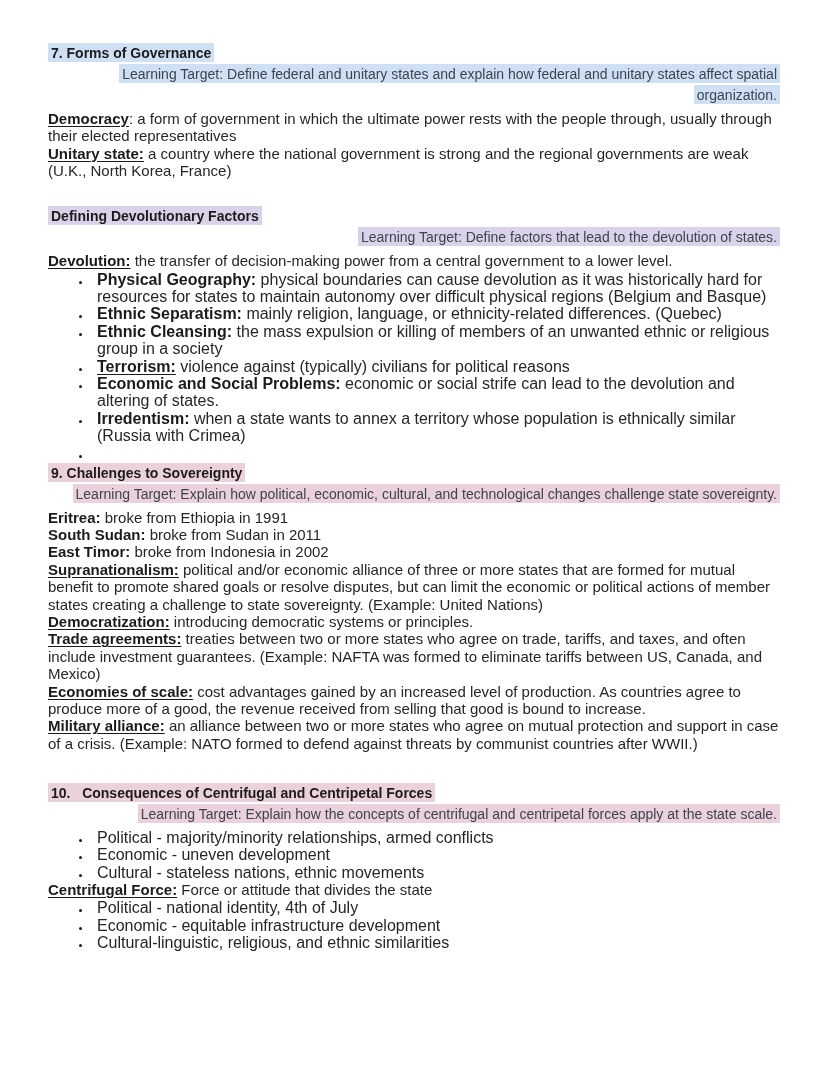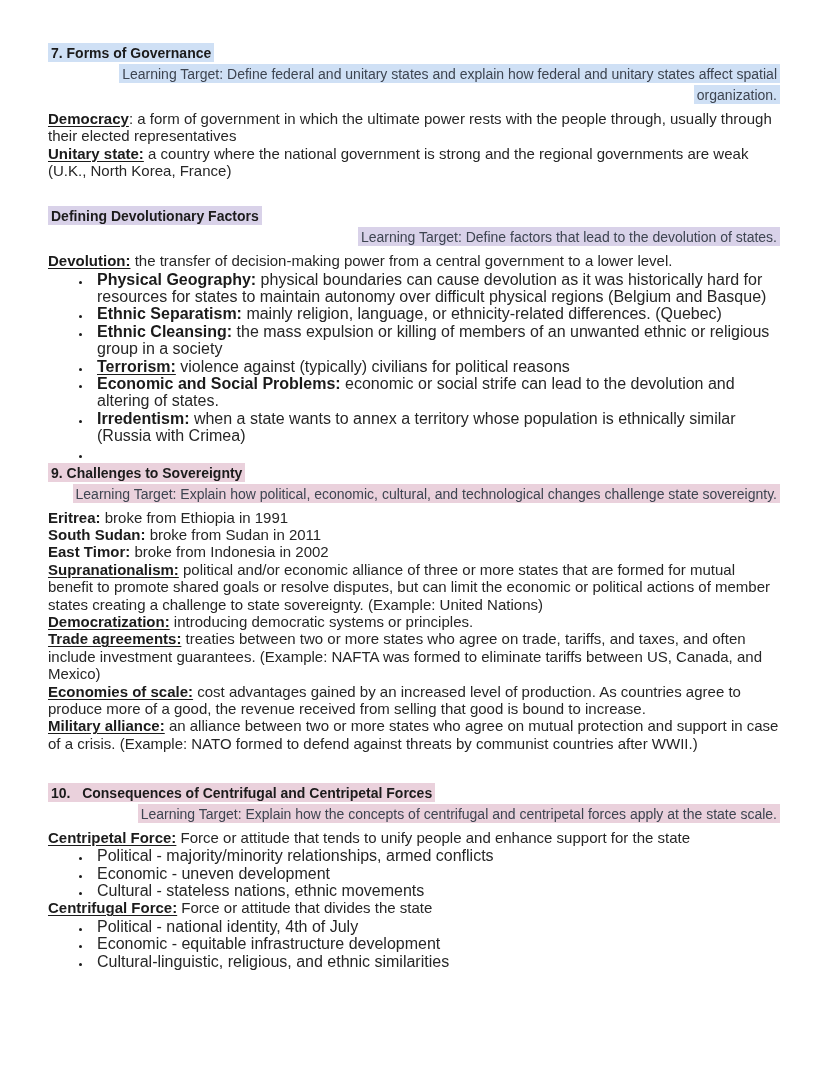--- a/index.html
+++ b/index.html
@@ -91,21 +91,20 @@
     <p class="body"><span class="term u">Supranationalism:</span><span> political and/or economic alliance of three or more states that are formed for mutual benefit to promote shared goals or resolve disputes, but can limit the economic or political actions of member states creating a challenge to state sovereignty. (Example: United Nations)</span></p>
     <p class="body"><span class="term u">Democratization:</span><span> introducing democratic systems or principles.</span></p>
     <p class="body"><span class="term u">Trade agreements:</span><span> treaties between two or more states who agree on trade, tariffs, and taxes, and often include investment guarantees. (Example: NAFTA was formed to eliminate tariffs between US, Canada, and Mexico)</span></p>
     <p class="body"><span class="term u">Economies of scale:</span><span> cost advantages gained by an increased level of production. As countries agree to produce more of a good, the revenue received from selling that good is bound to increase.</span></p>
     <p class="body"><span class="term u">Military alliance:</span><span> an alliance between two or more states who agree on mutual protection and support in case of a crisis. (Example: NATO formed to defend against threats by communist countries after WWII.)</span></p>
   </div>
 
   <div class="section-10">
     <h2 class="heading"><span class="hl hl-pink">10.   Consequences of Centrifugal and Centripetal Forces</span></h2>
     <p class="lt"><span class="hl hl-pink">Learning Target: Explain how the concepts of centrifugal and centripetal forces apply at the state scale.</span></p>
-    <p class="body"><span class="term u">Centripetal Force:</span><span> Force or attitude that tends to unify people and enhance support for the state</span></p>
     <ul class="bullets">
       <li><span>Political - majority/minority relationships, armed conflicts</span></li>
       <li><span>Economic - uneven development</span></li>
       <li><span>Cultural - stateless nations, ethnic movements</span></li>
     </ul>
     <p class="body"><span class="term u">Centrifugal Force:</span><span> Force or attitude that divides the state</span></p>
     <ul class="bullets">
       <li><span>Political - national identity, 4th of July</span></li>
       <li><span>Economic - equitable infrastructure development</span></li>
       <li><span>Cultural-linguistic, religious, and ethnic similarities</span></li>

